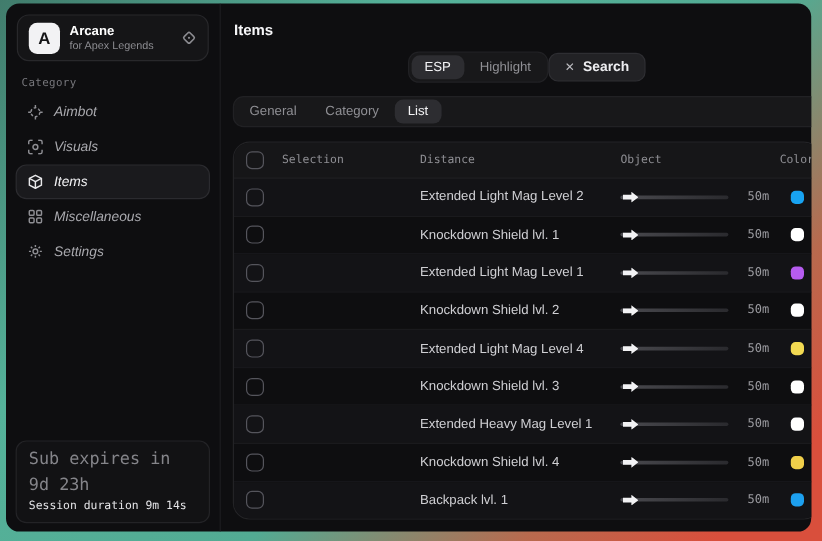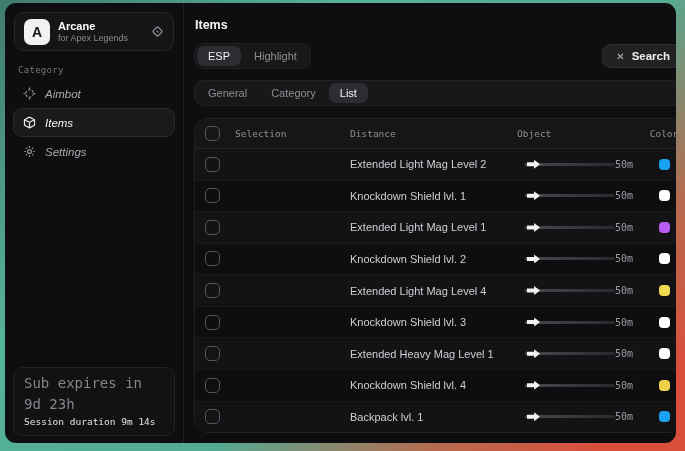--- a/index.html
+++ b/index.html
@@ -50,21 +50,21 @@
   .sidebar-footer {
     margin-top:auto; margin:auto 8px 7px 8px; background:#121214;
     border:1px solid #232326; border-radius:9px; padding:5px 10px 6px 10px;
     font-family:"DejaVu Sans Mono", monospace; line-height:1.5;
   }
   .sf-line1 { font-size:14px; color:#85858a; }
   .sf-line2 { font-size:9.5px; color:#e4e4e7; }
   
   .main { flex:1; padding:13px 12px 10px 10px; display:flex; flex-direction:column; }
   .main-title { font-size:12.5px; font-weight:bold; color:#f5f5f7; margin:2px 0 11px 1px; }
-  .toolbar { display:flex; align-items:center; justify-content:space-between; margin-bottom:11px; }
+  .toolbar { display:flex; align-items:center; justify-content:center; margin-bottom:11px; }
   .seg {
     display:inline-flex; background:#18181a; border-radius:9px; padding:2px; gap:2px;
     border:1px solid #212124;
   }
   .seg .seg-item {
     padding:4px 11px; border-radius:7px; font-size:11px; color:#8f8f94; cursor:pointer;
     white-space:nowrap;
   }
   .seg .seg-item.active { background:#2d2d31; color:#f4f4f6; }
   .search-btn {
@@ -88,21 +88,21 @@
     font-family:"DejaVu Sans Mono", monospace; font-size:9.5px; color:#8f8f94;
   }
   .trow { flex:1; border-bottom:1px solid #1a1a1d; font-size:11px; color:#cfcfd3; }
   .trow:last-child { border-bottom:none; }
   .trow:nth-child(odd) { background:#131316; }
   .trow:nth-child(even) { background:#0e0e10; }
   .checkbox {
     width:15px; height:15px; border:1.5px solid #55555c; border-radius:5px;
     background:transparent; cursor:pointer;
   }
-  .c-dist { display:flex; align-items:center; justify-content:center; padding-right:4px; }
+  .c-dist { display:flex; align-items:center; justify-content:space-between; padding-right:4px; }
   .slider { position:relative; width:90px; height:3px; border-radius:2px;
     background:linear-gradient(to right, #4a4a4f, #2a2a2e); cursor:pointer; }
   .thumb {
     position:absolute; left:2px; top:-3px; width:13px; height:9px; background:#f2f2f4;
     clip-path:polygon(0 28%, 55% 28%, 55% 0, 100% 50%, 55% 100%, 55% 72%, 0 72%);
   }
   .dist-val { font-family:"DejaVu Sans Mono", monospace; font-size:10px; color:#9b9ba0; }
   .c-color { display:flex; justify-content:center; }
   .swatch { width:11px; height:11px; border-radius:4px; cursor:pointer; }
   .hdr-color { text-align:center; }
@@ -135,29 +135,52 @@
             <svg width="13" height="13" viewBox="0 0 14 14" fill="none" stroke="currentColor" stroke-width="1.3">
               <circle cx="7" cy="7" r="4" stroke-dasharray="2.4 1.8"></circle>
               <line x1="7" y1="0.5" x2="7" y2="3"></line>
               <line x1="7" y1="11" x2="7" y2="13.5"></line>
               <line x1="0.5" y1="7" x2="3" y2="7"></line>
               <line x1="11" y1="7" x2="13.5" y2="7"></line>
             </svg>
           </span>
           <span>Aimbot</span>
         </div>
+        <div class="nav-item">
+          <span class="nicon">
+            <svg width="13" height="13" viewBox="0 0 14 14" fill="none" stroke="currentColor" stroke-width="1.3">
+              <path d="M1 4.5V2.5A1.5 1.5 0 0 1 2.5 1H4.5"></path>
+              <path d="M9.5 1h2A1.5 1.5 0 0 1 13 2.5v2"></path>
+              <path d="M13 9.5v2a1.5 1.5 0 0 1-1.5 1.5h-2"></path>
+              <path d="M4.5 13h-2A1.5 1.5 0 0 1 1 11.5v-2"></path>
+              <circle cx="7" cy="7" r="2.2"></circle>
+            </svg>
+          </span>
+          <span>Visuals</span>
+        </div>
         <div class="nav-item active">
           <span class="nicon">
             <svg width="13" height="13" viewBox="0 0 14 14" fill="none" stroke="currentColor" stroke-width="1.3" stroke-linejoin="round">
               <path d="M7 1.2 12.4 4v6L7 12.8 1.6 10V4z"></path>
               <path d="M1.6 4 7 6.8 12.4 4"></path>
               <path d="M7 6.8V12.8"></path>
             </svg>
           </span>
           <span>Items</span>
+        </div>
+        <div class="nav-item">
+          <span class="nicon">
+            <svg width="13" height="13" viewBox="0 0 14 14" fill="none" stroke="currentColor" stroke-width="1.3">
+              <rect x="1.5" y="1.5" width="4.3" height="4.3" rx="1"></rect>
+              <rect x="8.2" y="1.5" width="4.3" height="4.3" rx="1"></rect>
+              <rect x="1.5" y="8.2" width="4.3" height="4.3" rx="1"></rect>
+              <rect x="8.2" y="8.2" width="4.3" height="4.3" rx="1"></rect>
+            </svg>
+          </span>
+          <span>Miscellaneous</span>
         </div>
         <div class="nav-item">
           <span class="nicon">
             <svg width="13" height="13" viewBox="0 0 14 14" fill="none" stroke="currentColor" stroke-width="1.3">
               <circle cx="7" cy="7" r="2.1"></circle>
               <path d="M7 1.2v1.9M7 10.9v1.9M1.2 7h1.9M10.9 7h1.9M2.9 2.9l1.3 1.3M9.8 9.8l1.3 1.3M11.1 2.9 9.8 4.2M4.2 9.8l-1.3 1.3"></path>
             </svg>
           </span>
           <span>Settings</span>
         </div>

